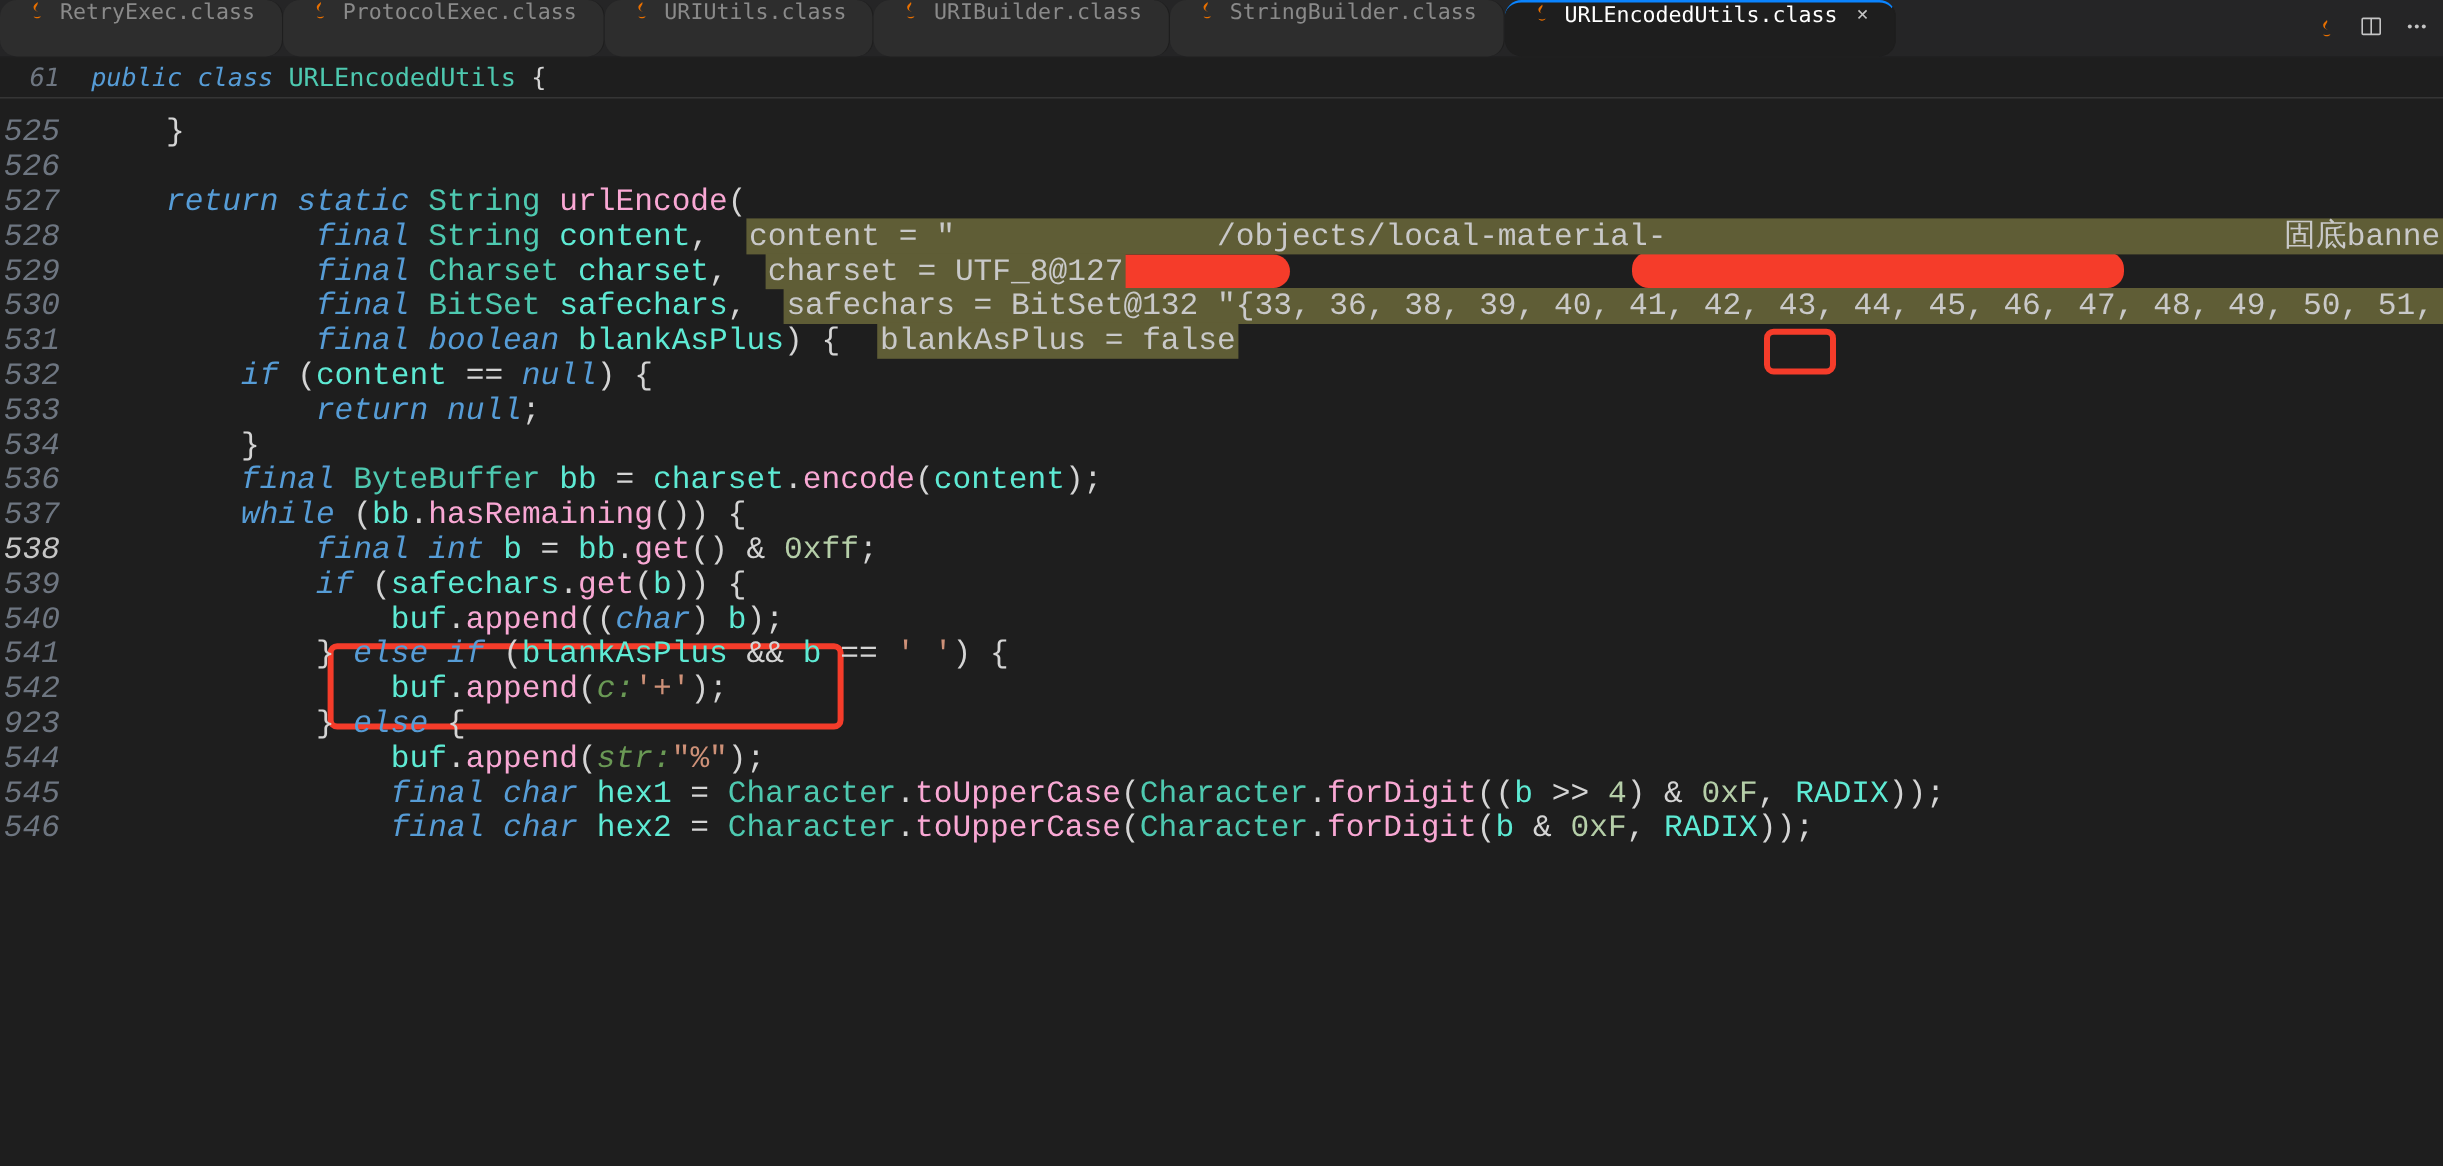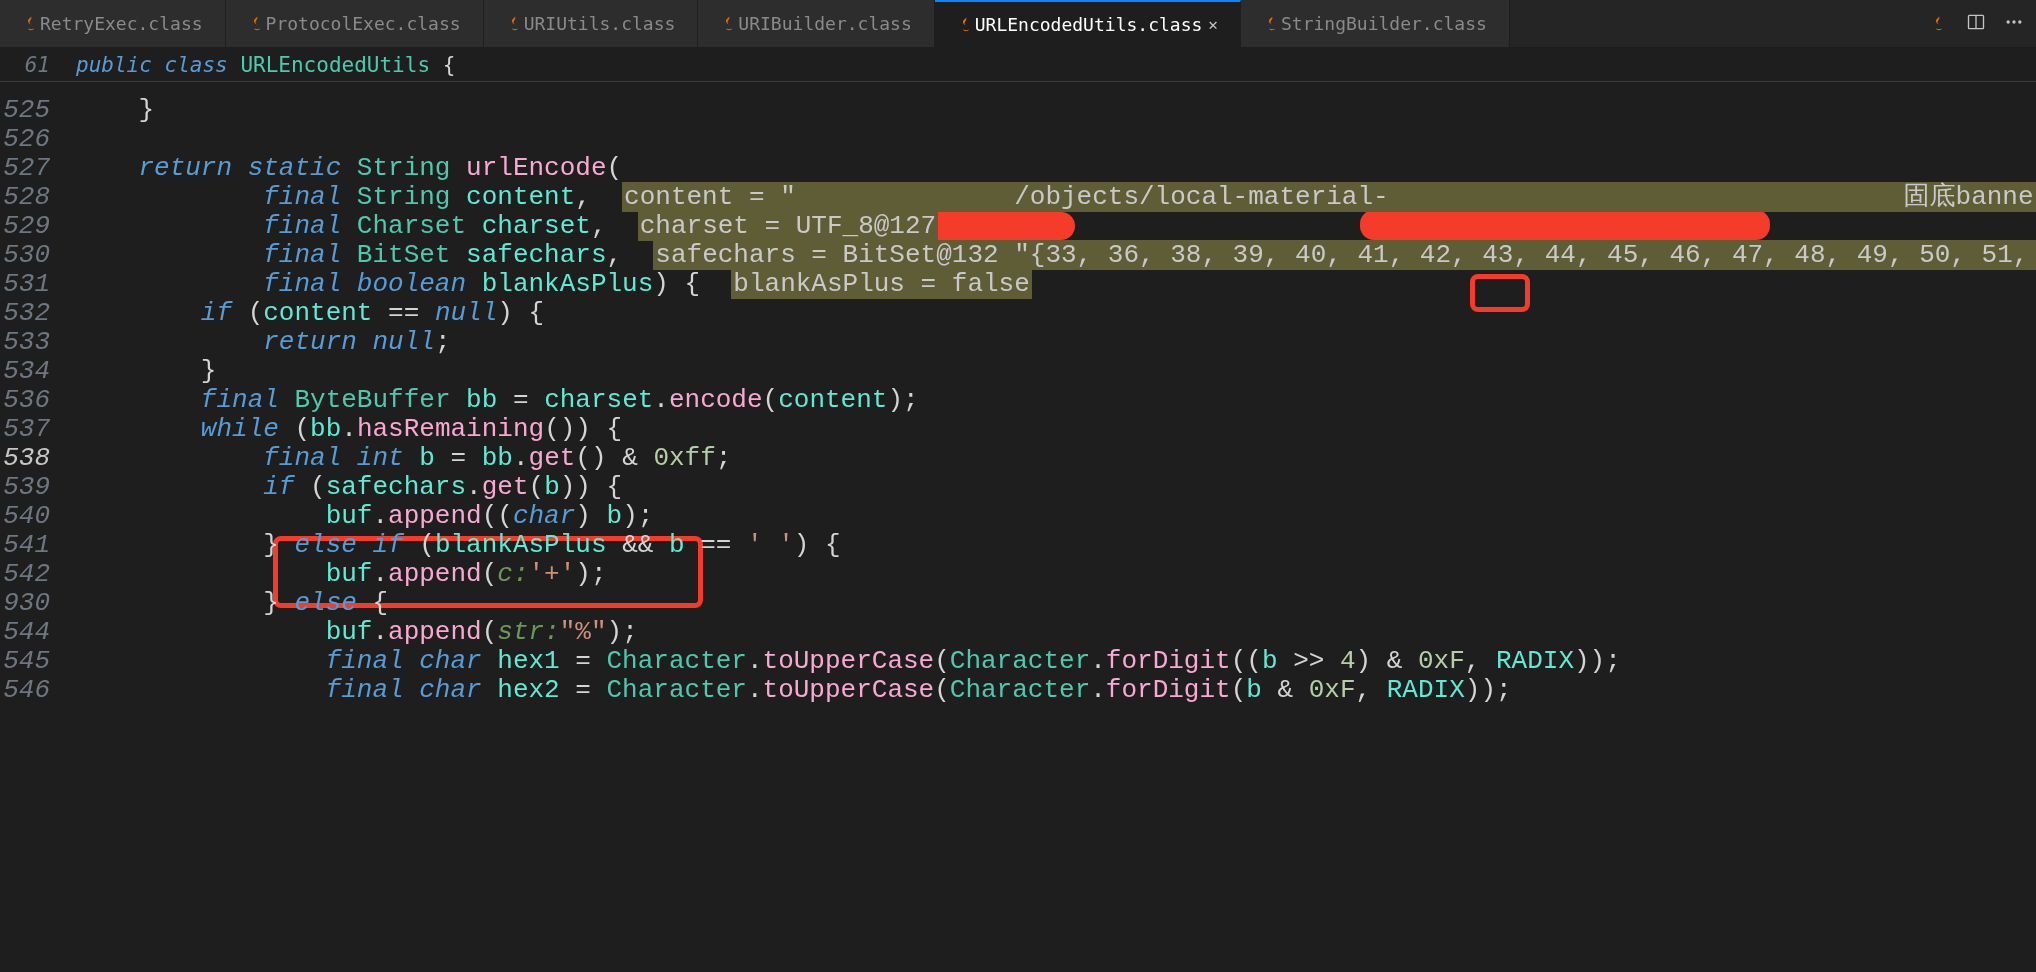--- a/index.html
+++ b/index.html
@@ -13,28 +13,28 @@
 }
 .tabs {
   display:flex;
   background:#252526;
   height:48px;
   border-bottom:1px solid #1e1e1e;
   align-items:stretch;
 }
 .tab {
   display:flex;
-  align-items:center;
   padding:0 22px;
   font-size:18px;
   color:#8a8a8a;
   background:#2d2d2d;
   border-right:1px solid #1e1e1e;
   cursor:pointer;
-  gap:0;
+  gap:10px;
+  border-radius:14px;
 }
 .tab.active {
   background:#1e1e1e;
   color:#ffffff;
   border-top:2px solid #0a84ff;
 }
 .java-icon {
   width:18px;height:18px;display:inline-block;
 }
 .java-icon svg { width:100%; height:100%; }
@@ -134,32 +134,32 @@
           <path fill="#e76f00" d="M8 18c0 0 4 2 8 0c-1 3-7 3-8 0zM12 2c2 3-2 5-2 8c0 2 3 3 3 3s-5-1-5-5c0-3 4-4 4-6z"></path>
         </svg></span>
     <span>URIUtils.class</span>
   </div>
   <div class="tab">
     <span class="java-icon"><svg viewBox="0 0 24 24">
           <path fill="#e76f00" d="M8 18c0 0 4 2 8 0c-1 3-7 3-8 0zM12 2c2 3-2 5-2 8c0 2 3 3 3 3s-5-1-5-5c0-3 4-4 4-6z"></path>
         </svg></span>
     <span>URIBuilder.class</span>
   </div>
+  <div class="tab">
+    <span class="java-icon"><svg viewBox="0 0 24 24">
+          <path fill="#e76f00" d="M8 18c0 0 4 2 8 0c-1 3-7 3-8 0zM12 2c2 3-2 5-2 8c0 2 3 3 3 3s-5-1-5-5c0-3 4-4 4-6z"></path>
+        </svg></span>
+    <span>StringBuilder.class</span>
+  </div>
   <div class="tab active">
     <span class="java-icon"><svg viewBox="0 0 24 24">
           <path fill="#e76f00" d="M8 18c0 0 4 2 8 0c-1 3-7 3-8 0zM12 2c2 3-2 5-2 8c0 2 3 3 3 3s-5-1-5-5c0-3 4-4 4-6z"></path>
         </svg></span>
     <span>URLEncodedUtils.class</span>
     <span class="tab-close">✕</span>
-  </div>
-  <div class="tab">
-    <span class="java-icon"><svg viewBox="0 0 24 24">
-          <path fill="#e76f00" d="M8 18c0 0 4 2 8 0c-1 3-7 3-8 0zM12 2c2 3-2 5-2 8c0 2 3 3 3 3s-5-1-5-5c0-3 4-4 4-6z"></path>
-        </svg></span>
-    <span>StringBuilder.class</span>
   </div>
   <div class="tab-actions">
     <span class="java-icon"><svg viewBox="0 0 24 24">
           <path fill="#e76f00" d="M8 18c0 0 4 2 8 0c-1 3-7 3-8 0zM12 2c2 3-2 5-2 8c0 2 3 3 3 3s-5-1-5-5c0-3 4-4 4-6z"></path>
         </svg></span>
     <span class="split-icon"><svg viewBox="0 0 24 24" fill="none" stroke="#c5c5c5" stroke-width="1.6">
           <rect x="3" y="4" width="18" height="16" rx="1"></rect>
           <line x1="12" y1="4" x2="12" y2="20"></line>
         </svg></span>
     <span class="more-icon"><svg viewBox="0 0 24 24" fill="#c5c5c5">
@@ -251,21 +251,21 @@
   </div>
   <div class="line">
     <div class="gutter">541</div>
     <div class="code">            <span class="punc">} </span><span class="kw">else if </span><span class="punc">(</span><span class="var">blankAsPlus </span><span class="op">&amp;&amp; </span><span class="var">b </span><span class="op">== </span><span class="str">' '</span><span class="punc">) {</span></div>
   </div>
   <div class="line">
     <div class="gutter">542</div>
     <div class="code">                <span class="var">buf</span><span class="punc">.</span><span class="fn">append</span><span class="punc">(</span><span class="parm">c:</span><span class="str">'+'</span><span class="punc">);</span></div>
   </div>
   <div class="line">
-    <div class="gutter">930</div>
+    <div class="gutter">923</div>
     <div class="code">            <span class="punc">} </span><span class="kw">else </span><span class="punc">{</span></div>
   </div>
   <div class="line">
     <div class="gutter">544</div>
     <div class="code">                <span class="var">buf</span><span class="punc">.</span><span class="fn">append</span><span class="punc">(</span><span class="parm">str:</span><span class="str">"%"</span><span class="punc">);</span></div>
   </div>
   <div class="line">
     <div class="gutter">545</div>
     <div class="code">                <span class="kw">final </span><span class="kw">char </span><span class="var">hex1 </span><span class="op">= </span><span class="type">Character</span><span class="punc">.</span><span class="fn">toUpperCase</span><span class="punc">(</span><span class="type">Character</span><span class="punc">.</span><span class="fn">forDigit</span><span class="punc">((</span><span class="var">b </span><span class="op">&gt;&gt; </span><span class="num">4</span><span class="punc">) &amp; </span><span class="num">0xF</span><span class="punc">, </span><span class="var">RADIX</span><span class="punc">));</span></div>
   </div>

